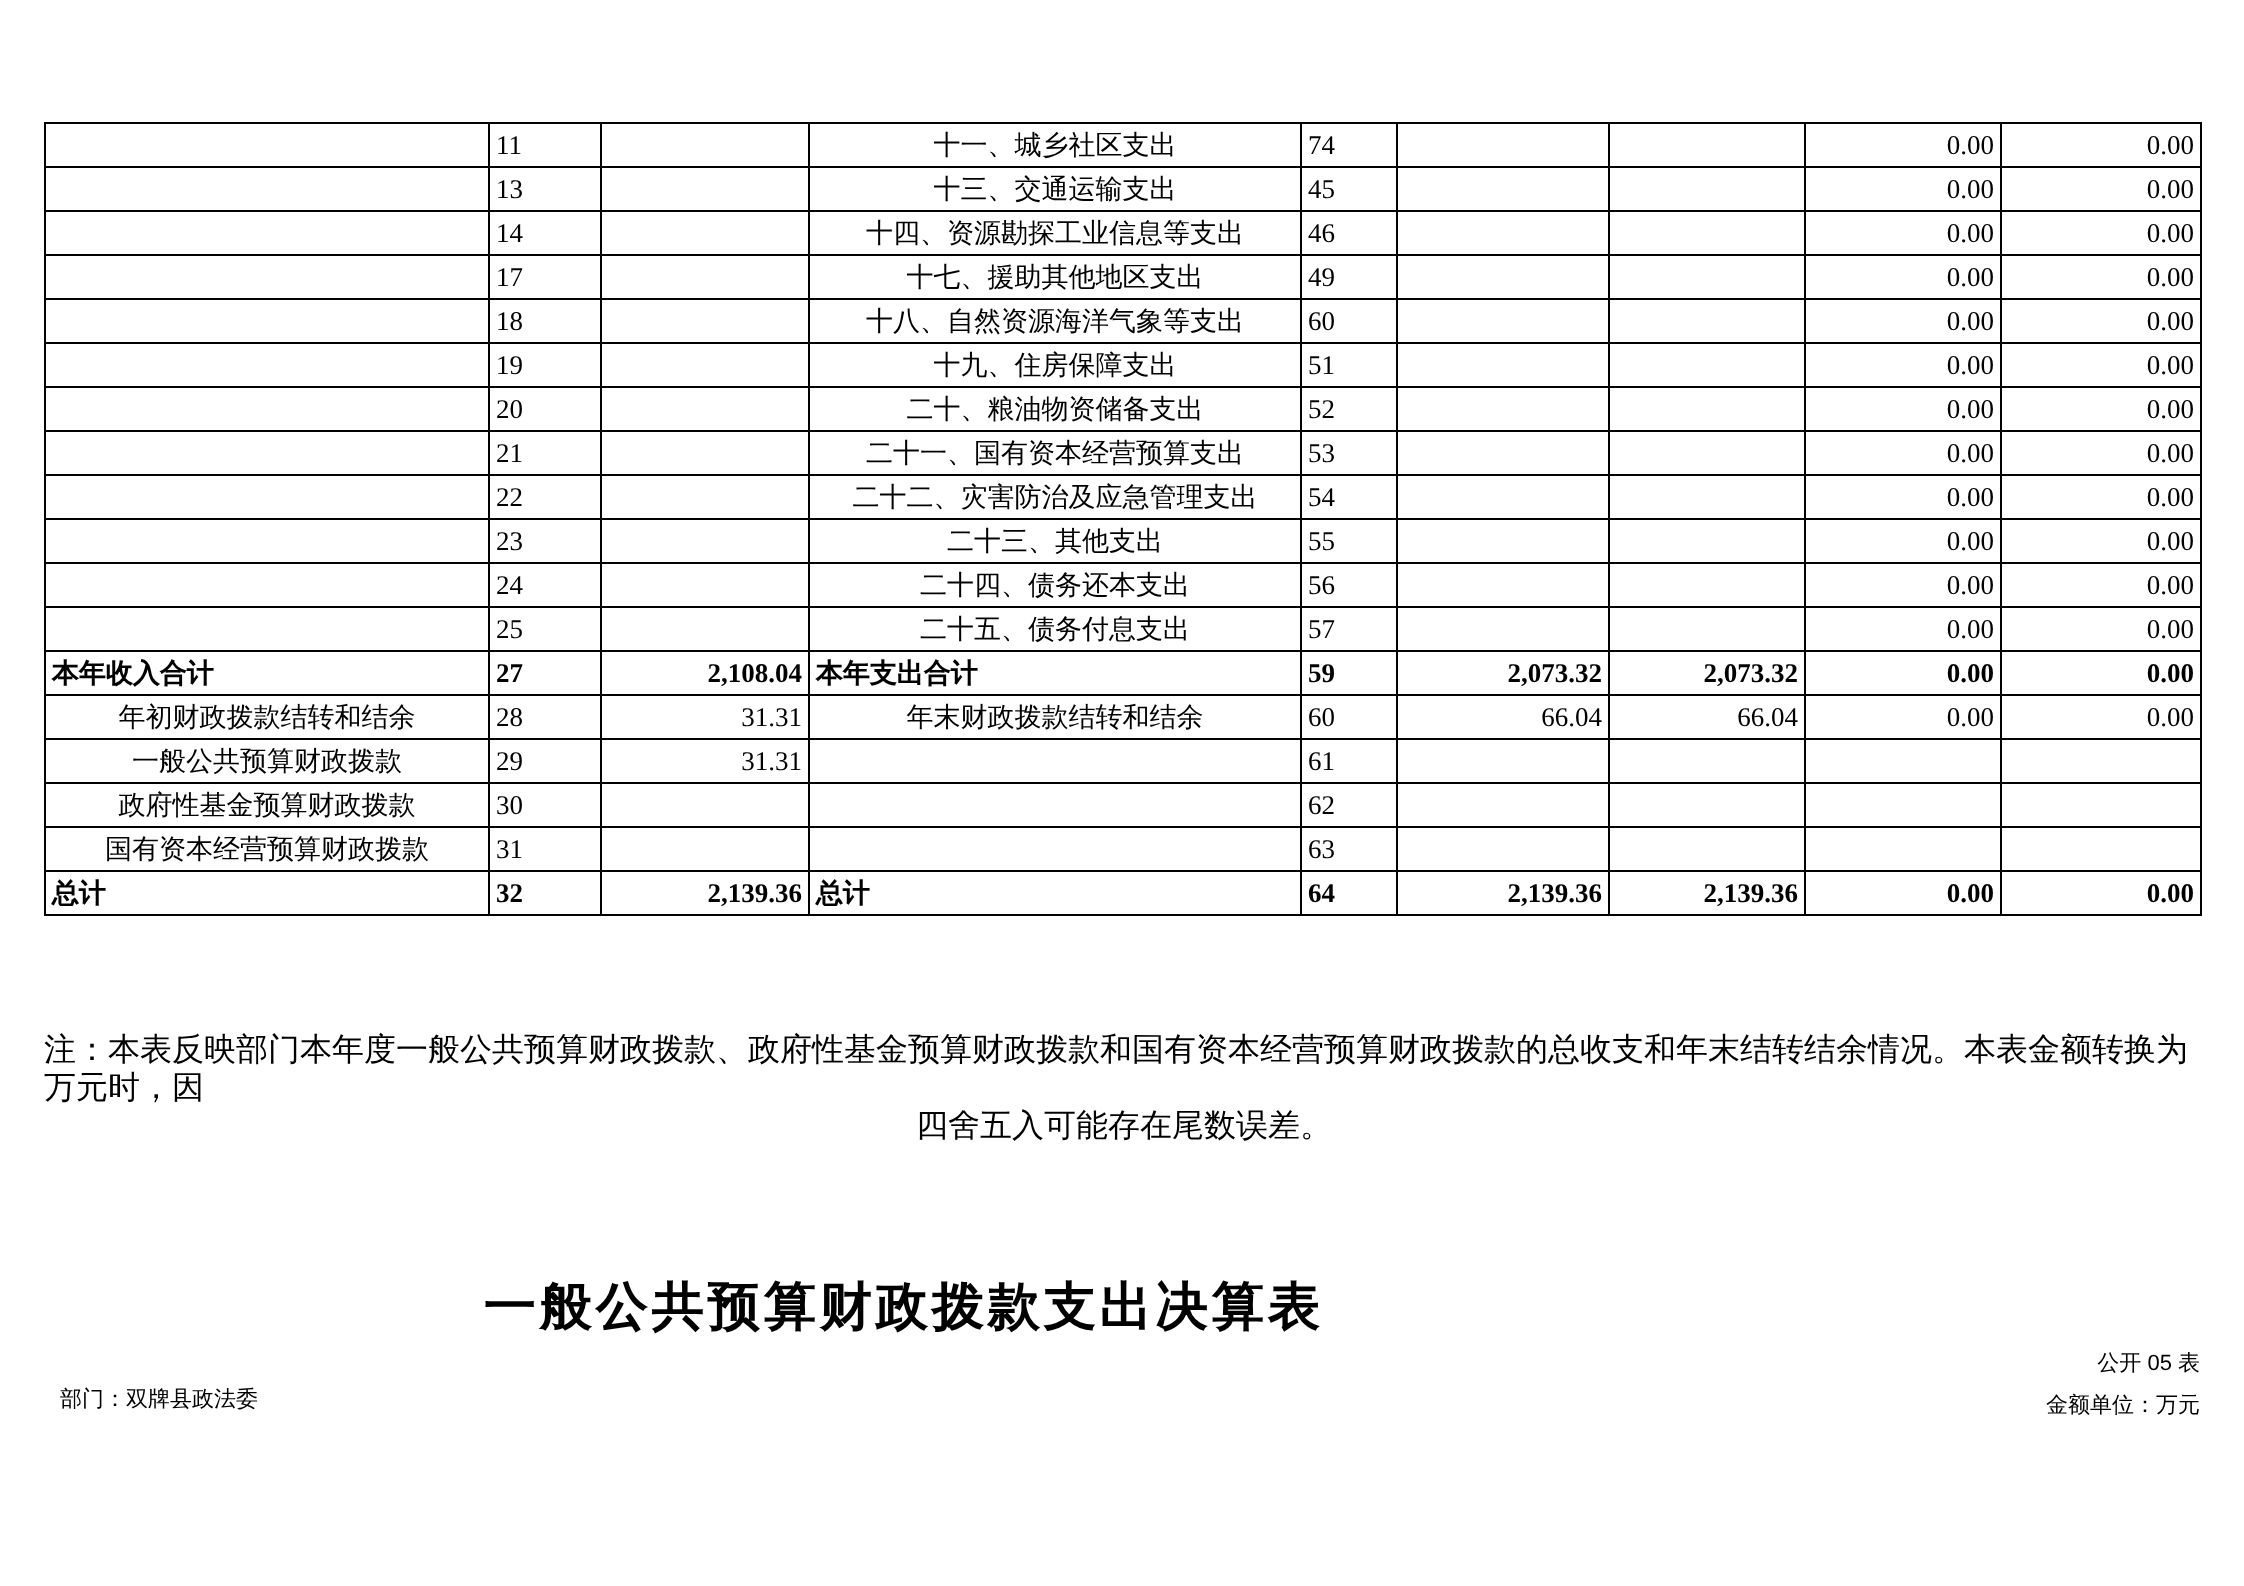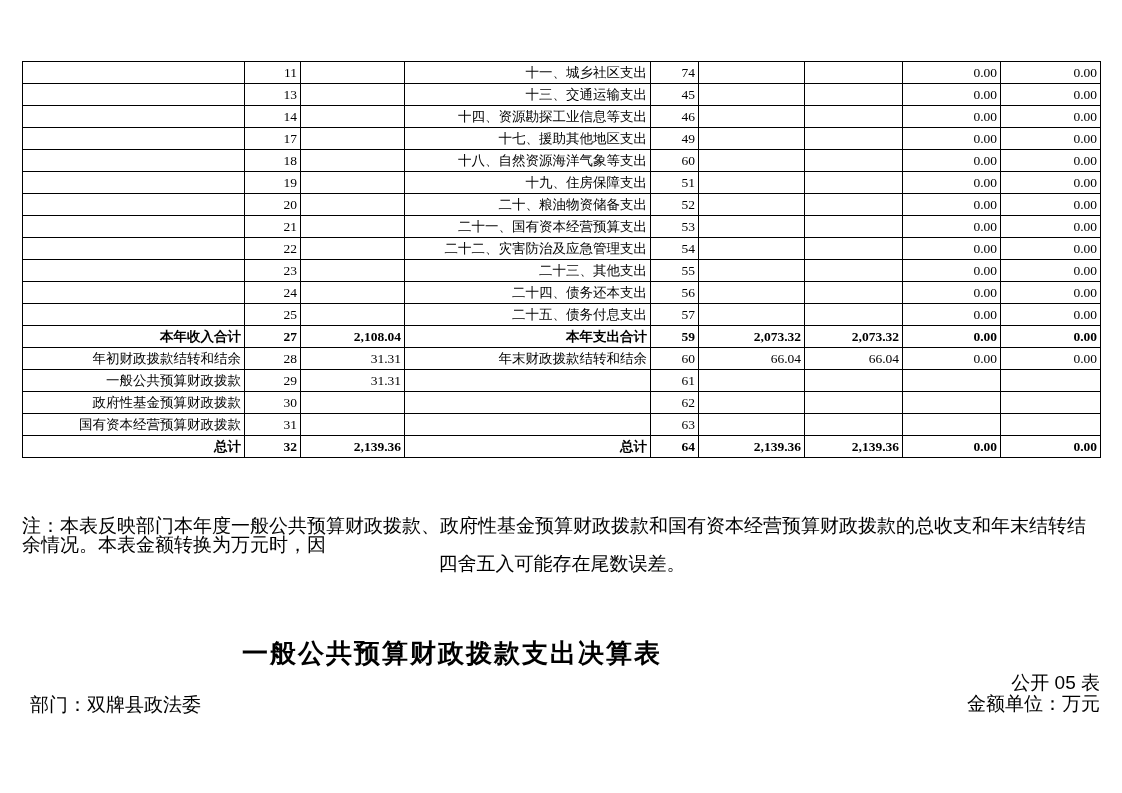--- a/index.html
+++ b/index.html
@@ -47,31 +47,31 @@
   col.c1 { width: 56px; }
   col.c2 { width: 104px; }
   col.c3 { width: 246px; }
   col.c4 { width: 48px; }
   col.c5 { width: 106px; }
   col.c6 { width: 98px; }
   col.c7 { width: 98px; }
   col.c8 { width: 100px; }
 
   .num { text-align: right; padding-right: 6px; font-family: "Liberation Serif", serif; }
-  .ctr { text-align: right; margin-left: 21px; }
-  .lft { text-align: right; padding-left: 6px; }
+  .ctr { text-align: left; margin-left: 21px; }
+  .lft { text-align: center; padding-left: 6px; }
   .bold { font-weight: bold; }
 
   
   .note {
     position: absolute;
     left: 22px;
     top: 516px;
     width: 1080px;
-    font-size: 19px;
+    font-size: 16px;
     line-height: 19px;
     font-family: "Liberation Sans", sans-serif;
   }
   .note .line2 { display: block; text-align: center; }
 
   
   .doc-title {
     position: absolute;
     left: 0;
     top: 636px;
@@ -80,29 +80,29 @@
     font-size: 26px;
     font-weight: bold;
     letter-spacing: 2px;
     font-family: "Liberation Serif", "DejaVu Serif", serif;
   }
   .meta-right {
     position: absolute;
     right: 22px;
     top: 672px;
     text-align: right;
-    font-size: 19px;
+    font-size: 11px;
     line-height: 21px;
     font-family: "Liberation Sans", sans-serif;
   }
   .meta-left {
     position: absolute;
     left: 30px;
     top: 692px;
-    font-size: 19px;
+    font-size: 11px;
     font-family: Liberation Sans, sans-serif;
   }
 </style>
 </head>
 <body>
 
 <div class="page">
 
   <div class="tbl-wrap">
     <table class="fin">

